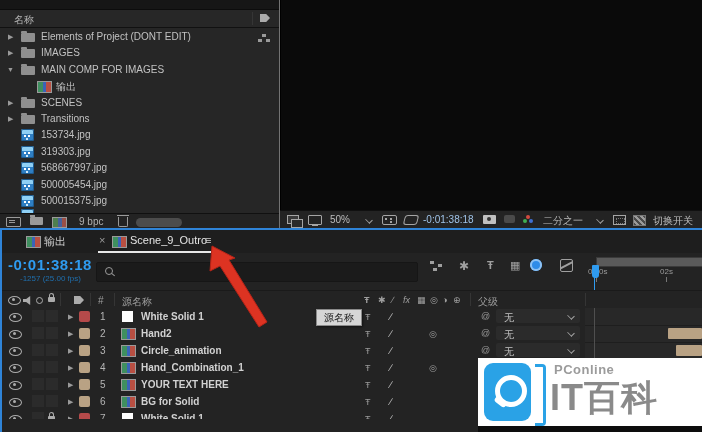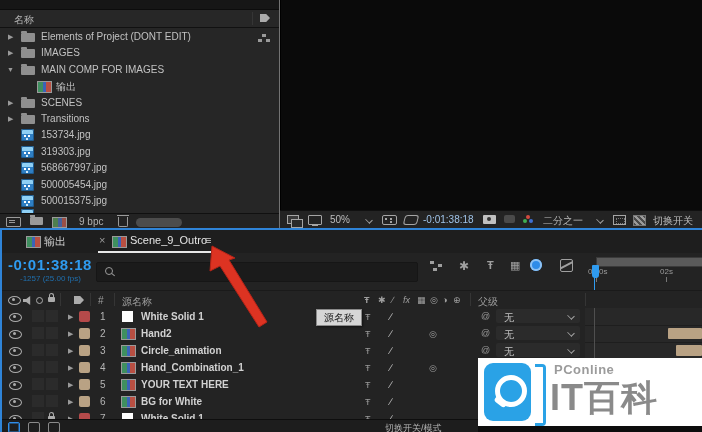--- a/index.html
+++ b/index.html
@@ -412,21 +412,21 @@
     </div>
 
     <div class="lrow" style="top:85px;">
       <span class="i-eye"></span>
       <span class="cellbox" style="left:30px;"></span>
         <span class="cellbox" style="left:44px;"></span>
       <span class="tri">▶</span>
       <span class="swatch sw-tan"></span>
       <span class="lnum">6</span>
       <span class="i-comp"></span>
-      <span class="lname">BG for White</span>
+      <span class="lname">BG for Solid</span>
       <span class="rsw1">Ŧ</span>
       <span class="rsw2">∕</span>
       <span class="pw">@</span>
       <span class="pdrop">
           <span>无</span>
           <i class="chev"></i>
         </span>
     </div>
 
     <div class="lrow" style="top:102px;">
@@ -451,26 +451,20 @@
     <div class="trow" style="top:34px;">
       <span class="tbar" style="left:91px;width:26px;"></span>
     </div>
     <div class="trow" style="top:51px;"></div>
     <div class="trow" style="top:68px;"></div>
     <div class="trow" style="top:85px;"></div>
     <div class="trow" style="top:102px;"></div>
     <div id="cti-line-tracks"></div>
   </div>
 
-  <div id="tl-footer" class="abs">
-    <span class="tf-ic on" style="left:6px;"></span>
-    <span class="tf-ic" style="left:26px;"></span>
-    <span class="tf-ic" style="left:46px;"></span>
-    <span id="tf-label">切换开关/模式</span>
-  </div>
 
   <div id="tooltip" class="abs">源名称</div>
 
   <div id="watermark" class="abs">
     <div id="wm-square">
       <span id="wm-lens"></span>
       <span id="wm-handle"></span>
     </div>
     <div id="wm-bracket"></div>
     <div id="wm-brand">PConline</div>

